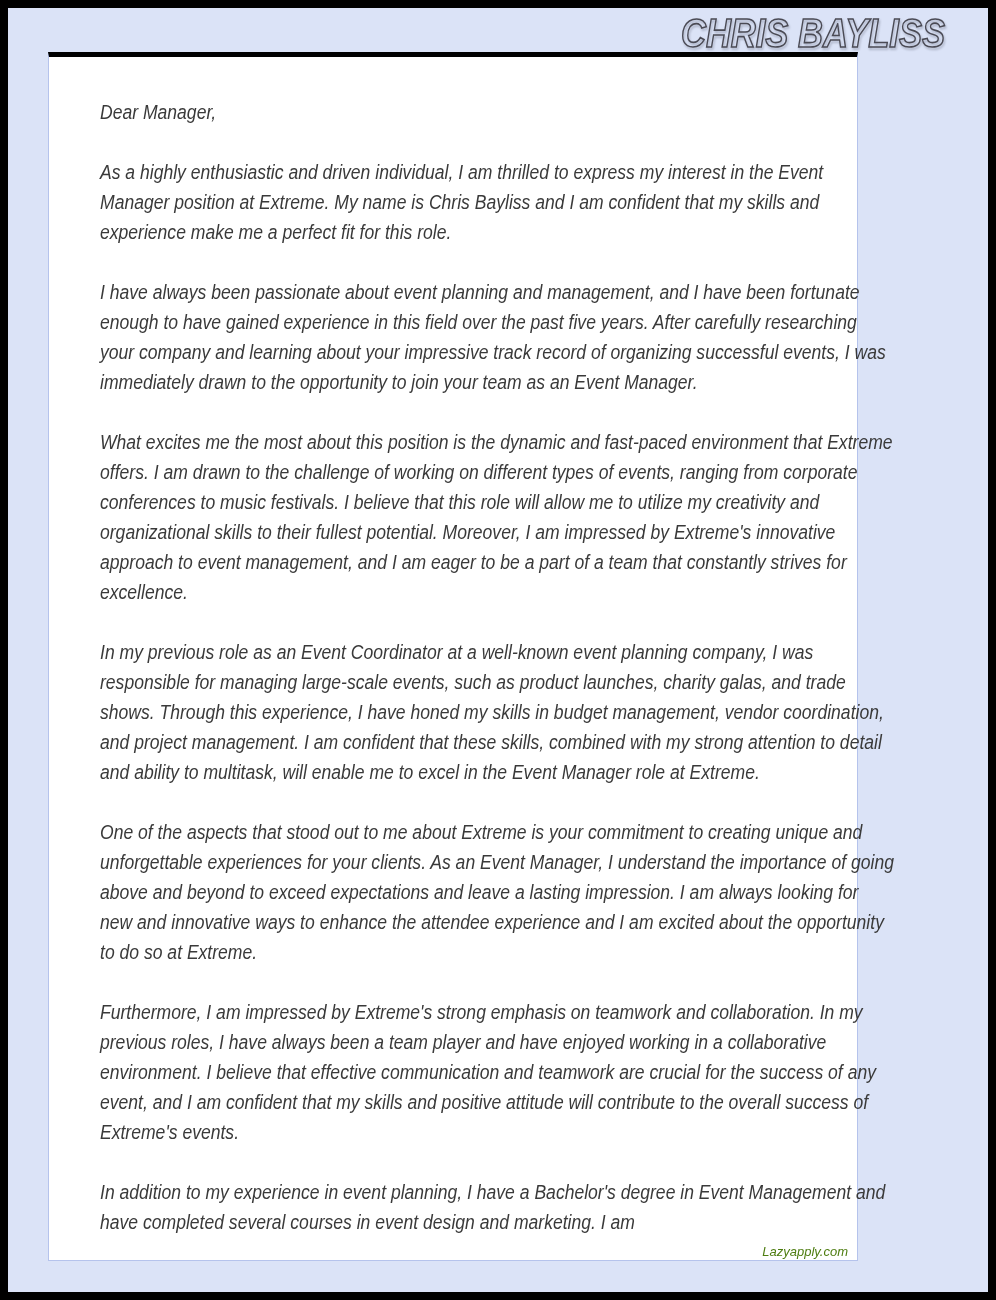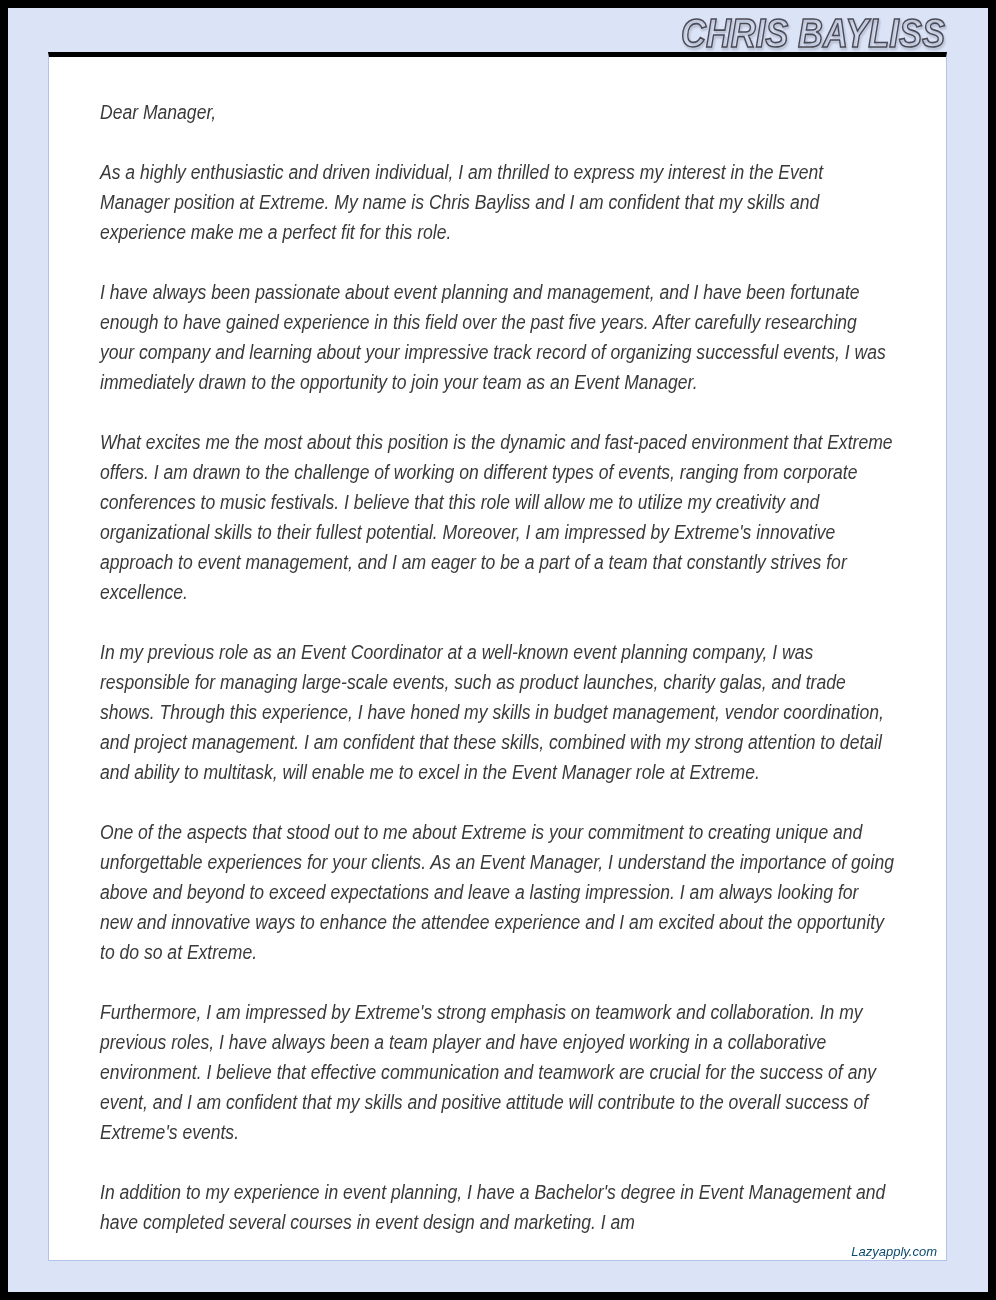--- a/index.html
+++ b/index.html
@@ -29,21 +29,21 @@
   .header-name {
     position: absolute;
     top: 6px;
     right: 49px;
     filter: drop-shadow(1px 2px 1px rgba(90, 95, 115, 0.45));
   }
   .document {
     position: absolute;
     left: 48px;
     top: 52px;
-    width: 899px;
+    width: 810px;
     height: 1209px;
     box-sizing: border-box;
     background: #ffffff;
     border-top: 5px solid #000000;
     border-left: 1px solid #b5c3ec;
     border-right: 1px solid #b5c3ec;
     border-bottom: 1px solid #b5c3ec;
     overflow: visible;
   }
   .letter-body {
@@ -57,21 +57,21 @@
   }
   .letter-body p {
     margin: 0 0 30px 0;
   }
   .watermark {
     position: absolute;
     right: 9px;
     bottom: 1px;
     font-size: 13px;
     line-height: 14px;
-    color: #0c4a6e;
+    color: #4d7c0f;
     background: #ffffff;
     padding-left: 4px;
   }
 </style>
 </head>
 <body>
 
 <div class="page">
 
   <svg class="header-name" width="290" height="50" viewBox="0 0 290 50">

